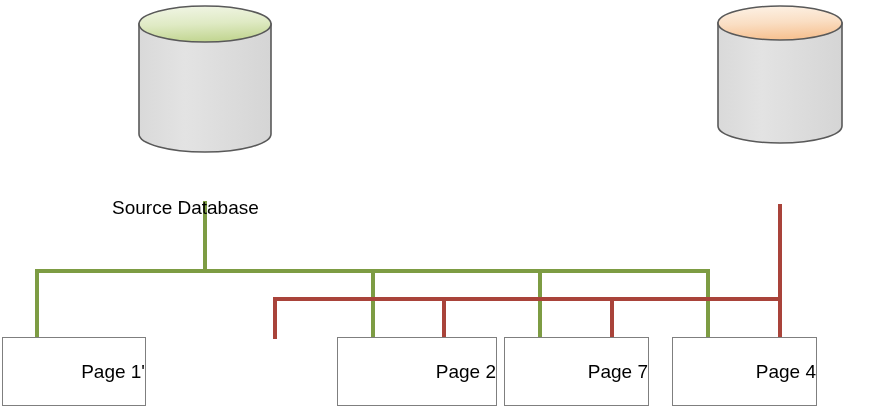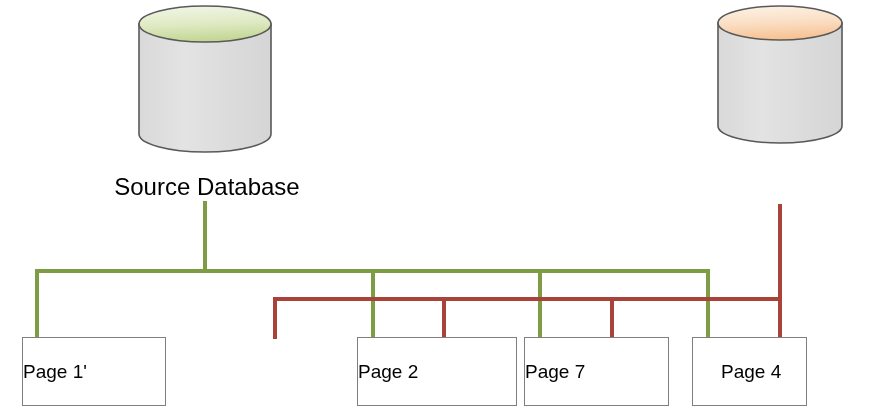--- a/index.html
+++ b/index.html
@@ -20,38 +20,38 @@
   #diagram-svg {
     position: absolute;
     left: 0;
     top: 0;
     width: 878px;
     height: 410px;
     display: block;
   }
   .db-label {
     position: absolute;
-    font-size: 24px;
+    font-size: 19px;
     color: #000000;
     white-space: nowrap;
-    text-align: center;
+    text-align: left;
+    margin-top: 24px;
   }
   #source-db-label { left: 112px; top: 173px; width: 190px; }
   #clone-db-label  { left: 692px; top: 173px; width: 180px; }
   .page-box {
     position: absolute;
     box-sizing: border-box;
     background: #ffffff;
     border: 1px solid #7f7f7f;
     display: flex;
     align-items: center;
-    justify-content: flex-start;
+    justify-content: flex-end;
     font-size: 19px;
     color: #000000;
-    margin-left: 20px;
   }
   .page-box-label {
     pointer-events: none;
   }
 </style>
 </head>
 <body>
 
 <div id="diagram-root">
 
@@ -111,17 +111,17 @@
 
 
   <div class="page-box" style="left:337px; top:337px; width:160px; height:69px;">
     <span class="page-box-label">Page 2</span>
   </div>
 
   <div class="page-box" style="left:504px; top:337px; width:145px; height:69px;">
     <span class="page-box-label">Page 7</span>
   </div>
 
-  <div class="page-box" style="left:672px; top:337px; width:115px; height:69px;padding-left:28px;">
+  <div class="page-box" style="left:672px; top:337px; width:145px; height:69px;padding-left:28px;">
     <span class="page-box-label">Page 4</span>
   </div>
 
 </div>
 
 </body></html>

